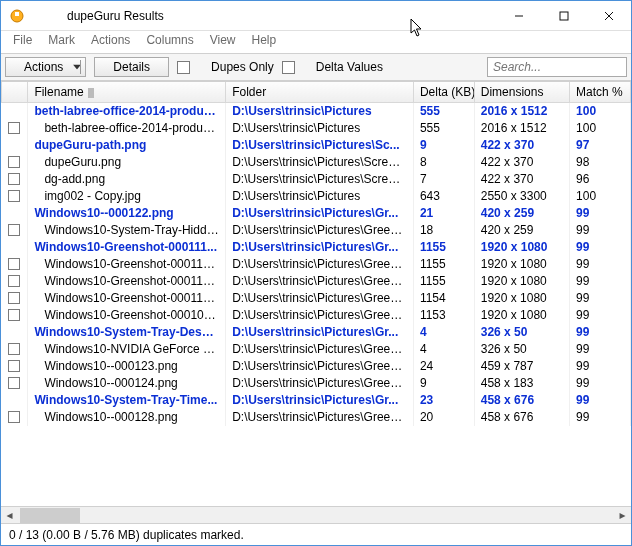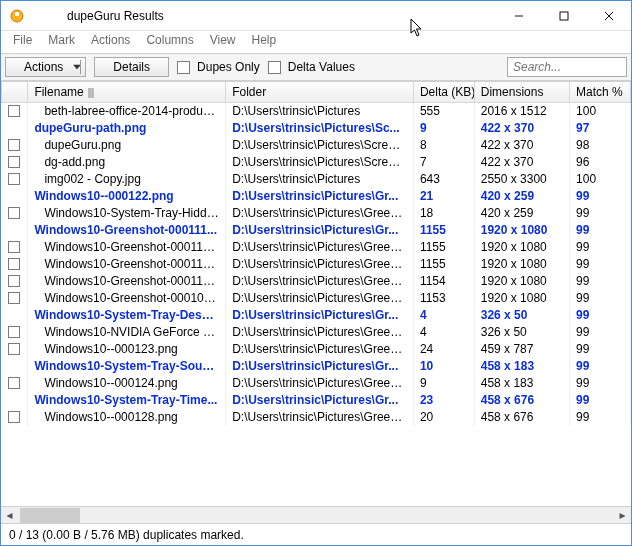--- a/index.html
+++ b/index.html
@@ -10,24 +10,24 @@
 .titlebar .title { font-size: 12px; color: #000; flex: 1; margin-left: 36px; }
 .titlebar .winbtns { display: flex; }
 .titlebar .winbtn { width: 45px; height: 29px; display: flex; align-items: center; justify-content: center; color: #111; }
 .menubar { height: 22px; display: flex; align-items: flex-start; padding: 0 4px; color: #6a6a6a; font-size: 12px; background:#fff;}
 .menubar .menuitem { padding: 2px 8px; }
 .toolbar { height: 28px; display: flex; align-items: center; border-top: 1px solid #d0d0d0; border-bottom: 1px solid #d0d0d0; background: #f5f5f5; padding: 2px 4px; gap: 8px; }
 .toolbar .tbtn { background: linear-gradient(#fdfdfd,#e9e9e9); border: 1px solid #aaa; padding: 2px 18px; font-size: 12px; cursor: default; position: relative; }
 .toolbar .tbtn.drop { padding-right: 22px; }
 .toolbar .tbtn.drop::after { content:""; position:absolute; right:4px; top:50%; transform:translateY(-50%); border-left:1px solid #999; height: 14px; }
 .toolbar .caret { position:absolute; right:-1px; top:50%; transform:translateY(-50%); width:18px; display:flex; align-items:center; justify-content:center; }
-.check { display: flex; align-items: center; gap: 7px; font-size: 12px; }
+.check { display: flex; align-items: center; gap: 21px; font-size: 12px; }
 .check .box { width: 13px; height: 13px; border: 1px solid #7a7a7a; background: #fff; }
 .toolbar .spacer { flex: 1; }
-.toolbar .search { width: 120px; height: 20px; border: 1px solid #aaa; padding: 2px 5px; font-size: 12px; font-style: italic; color: #888; background:#fff; }
+.toolbar .search { width: 140px; height: 20px; border: 1px solid #aaa; padding: 2px 5px; font-size: 12px; font-style: italic; color: #888; background:#fff; }
 .grid-wrap { flex:1; display:flex; flex-direction:column; overflow:hidden; border-top: 1px solid #d0d0d0; }
 .grid { flex:1; overflow: hidden; position: relative; }
 table { border-collapse: collapse; width: 100%; table-layout: fixed; }
 th { background: linear-gradient(#fdfdfd,#eee); border: 1px solid #d8d8d8; border-top: none; font-weight: 400; text-align: left; padding: 3px 6px; font-size: 12px; position: relative; white-space: nowrap; overflow:hidden; }
 th .sortbar { display:inline-block; width:6px; height:10px; background:#bbb; margin-left:4px; vertical-align:middle; }
 td { padding: 1px 6px; font-size: 12px; white-space: nowrap; overflow: hidden; text-overflow: ellipsis; border-right: 1px solid #f0f0f0; height: 17px;}
 .col-chk { width: 26px; }
 .col-fn { width: 195px; }
 .col-fld { width: 185px; }
 .col-sz { width: 60px; }
@@ -128,20 +128,28 @@
           <tr>
             <th></th>
             <th><span>Filename</span><span class="sortbar"></span></th>
             <th>Folder</th>
             <th>Delta (KB)</th>
             <th>Dimensions</th>
             <th>Match %</th>
           </tr>
         </thead>
         <tbody id="tbody">
+            <tr class="group">
+              <td class="chk"></td>
+              <td>beth-labree-office-2014-produc...</td>
+              <td>D:\Users\trinsic\Pictures</td>
+              <td>555</td>
+              <td>2016 x 1512</td>
+              <td>100</td>
+            </tr>
             <tr class="">
               <td class="chk">
                 <div class="cbcell">
                   <span class="cb"></span>
                 </div>
               </td>
               <td style="padding-left: 16px;">beth-labree-office-2014-product-key ...</td>
               <td>D:\Users\trinsic\Pictures</td>
               <td>555</td>
               <td>2016 x 1512</td>
@@ -290,28 +298,20 @@
             <tr class="">
               <td class="chk">
                 <div class="cbcell">
                   <span class="cb"></span>
                 </div>
               </td>
               <td style="padding-left: 16px;">Windows10--000123.png</td>
               <td>D:\Users\trinsic\Pictures\Greenshot</td>
               <td>24</td>
               <td>459 x 787</td>
-              <td>99</td>
-            </tr>
-            <tr class="group">
-              <td class="chk"></td>
-              <td>Windows10-System-Tray-Soun...</td>
-              <td>D:\Users\trinsic\Pictures\Gr...</td>
-              <td>10</td>
-              <td>458 x 183</td>
               <td>99</td>
             </tr>
             <tr class="">
               <td class="chk">
                 <div class="cbcell">
                   <span class="cb"></span>
                 </div>
               </td>
               <td style="padding-left: 16px;">Windows10--000124.png</td>
               <td>D:\Users\trinsic\Pictures\Greenshot</td>

